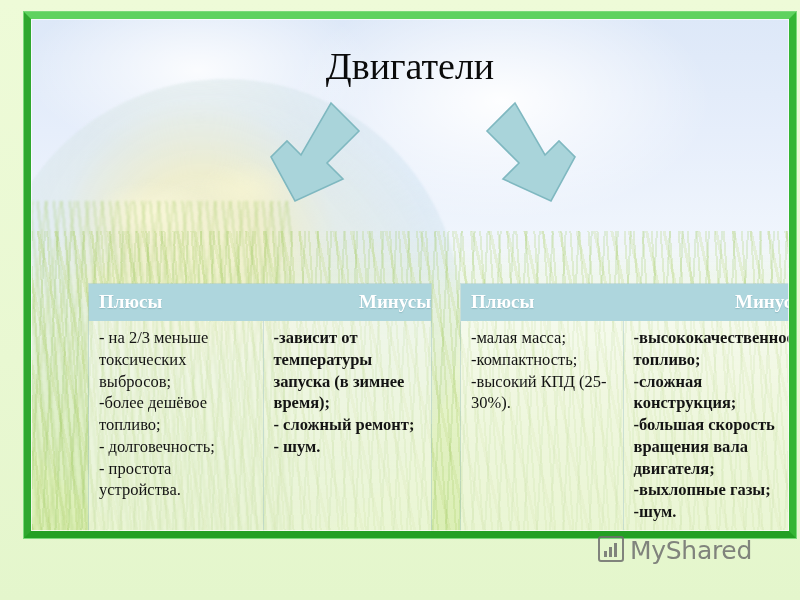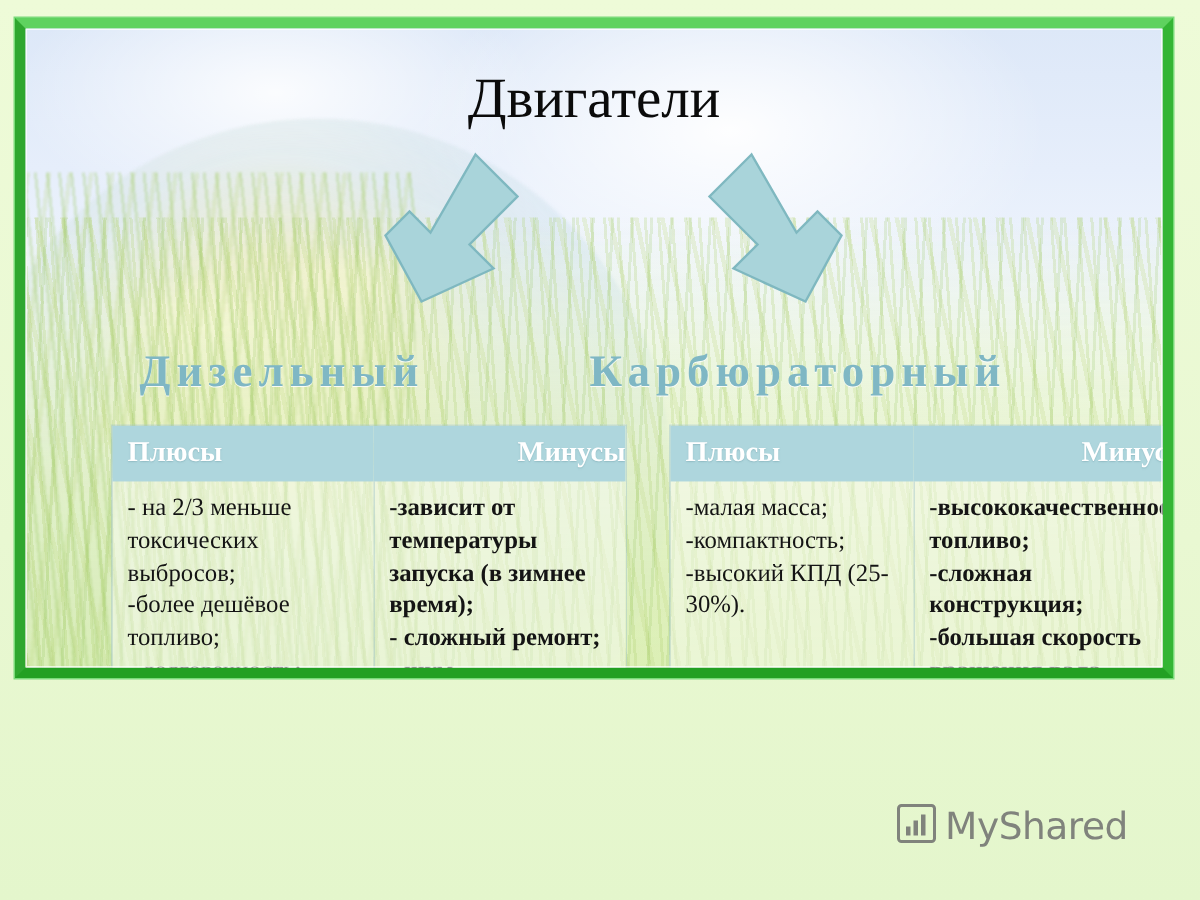--- a/index.html
+++ b/index.html
@@ -18,24 +18,24 @@
   #slide-root {
     position: relative;
     width: 800px;
     height: 600px;
     background: linear-gradient(180deg, #eefbd8 0%, #e9f8d2 60%, #e4f6cc 100%);
   }
 
   
   #slide-frame {
     position: absolute;
-    left: 10px;
+    left: 24px;
     top: 12px;
     width: 772px;
-    height: 440px;
+    height: 526px;
     box-sizing: border-box;
     border-top: 7px solid #5fd25f;
     border-left: 7px solid #2fa72f;
     border-right: 7px solid #34b534;
     border-bottom: 7px solid #23a023;
     background: #eef4fc;
     overflow: hidden;
     box-shadow: 0 0 0 1px #7ada7a;
   }
   #frame-inner-hilite {
@@ -252,22 +252,20 @@
     <div id="title">Двигатели</div>
 
     <svg class="arrow-svg" id="arrow-left" width="110" height="105" viewBox="0 0 110 105">
       <polygon points="76,2 104,30 72,62 88,78 40,100 16,56 32,40 46,54" fill="#a9d4da" stroke="#7fb8c0" stroke-width="1.6" transform="translate(-4,0)"></polygon>
     </svg>
 
     <svg class="arrow-svg" id="arrow-right" width="110" height="105" viewBox="0 0 110 105">
       <polygon points="76,2 104,30 72,62 88,78 40,100 16,56 32,40 46,54" fill="#a9d4da" stroke="#7fb8c0" stroke-width="1.6" transform="translate(114,0) scale(-1,1)"></polygon>
     </svg>
 
-    <div class="section-heading" id="heading-diesel">Дизельный</div>
-    <div class="section-heading" id="heading-carburetor">Карбюраторный</div>
 
     <table class="compare-table" id="table-diesel">
       <thead>
         <tr>
           <th class="col-divider-left">Плюсы</th>
           <th class="col-divider-right">Минусы</th>
         </tr>
       </thead>
       <tbody>
         <tr>

